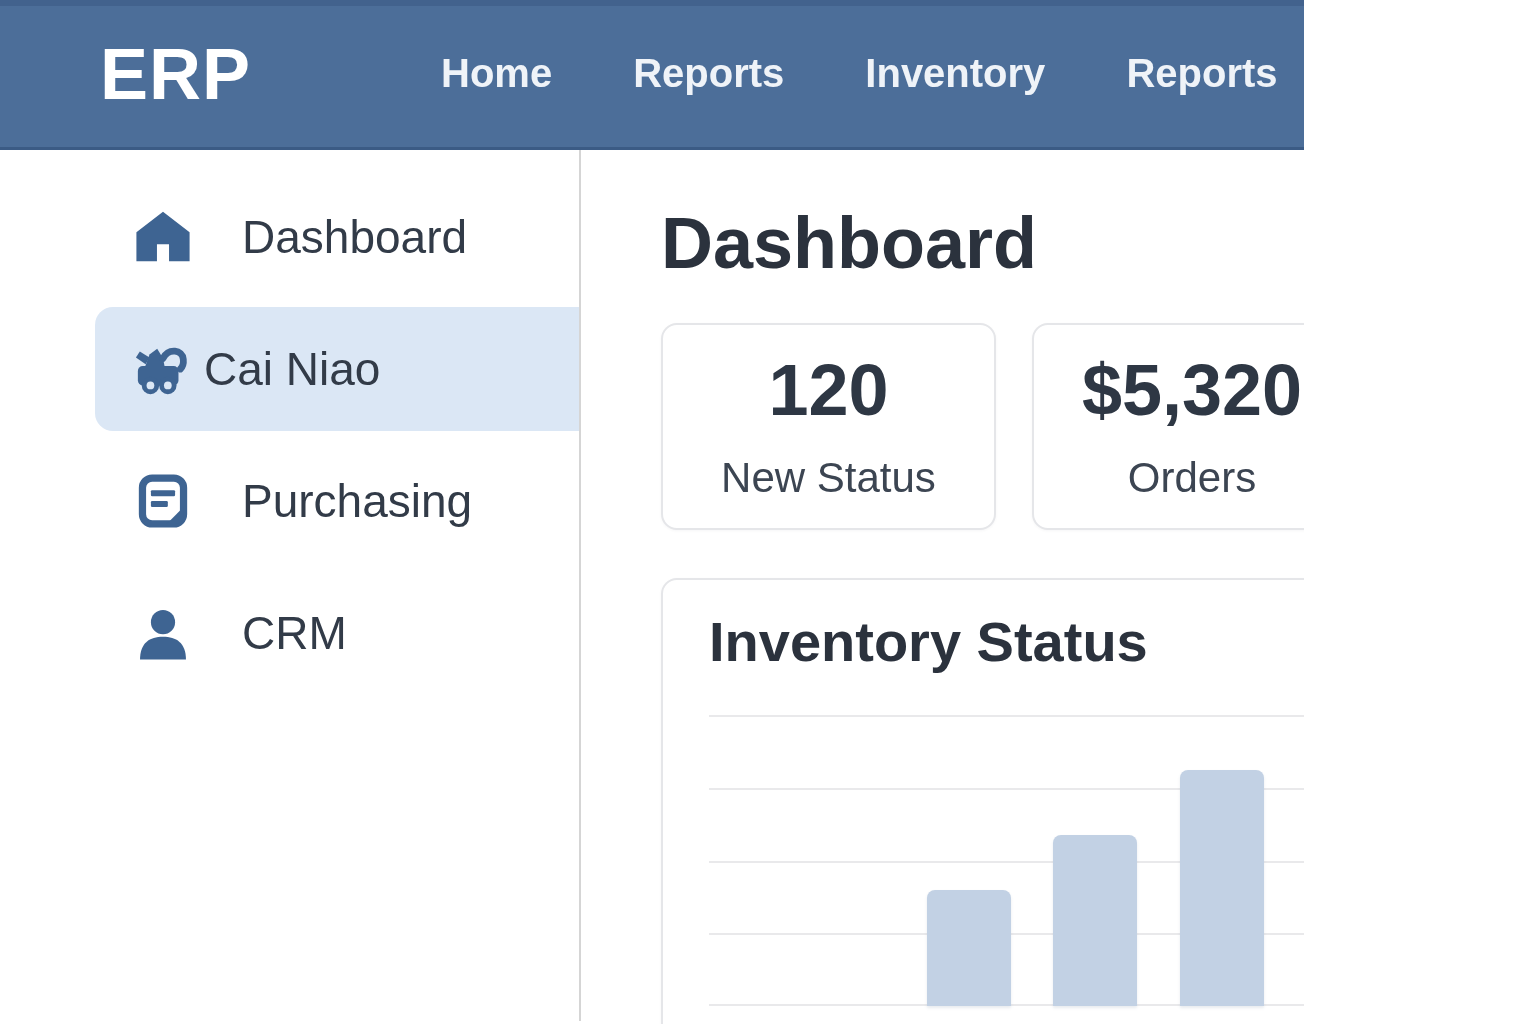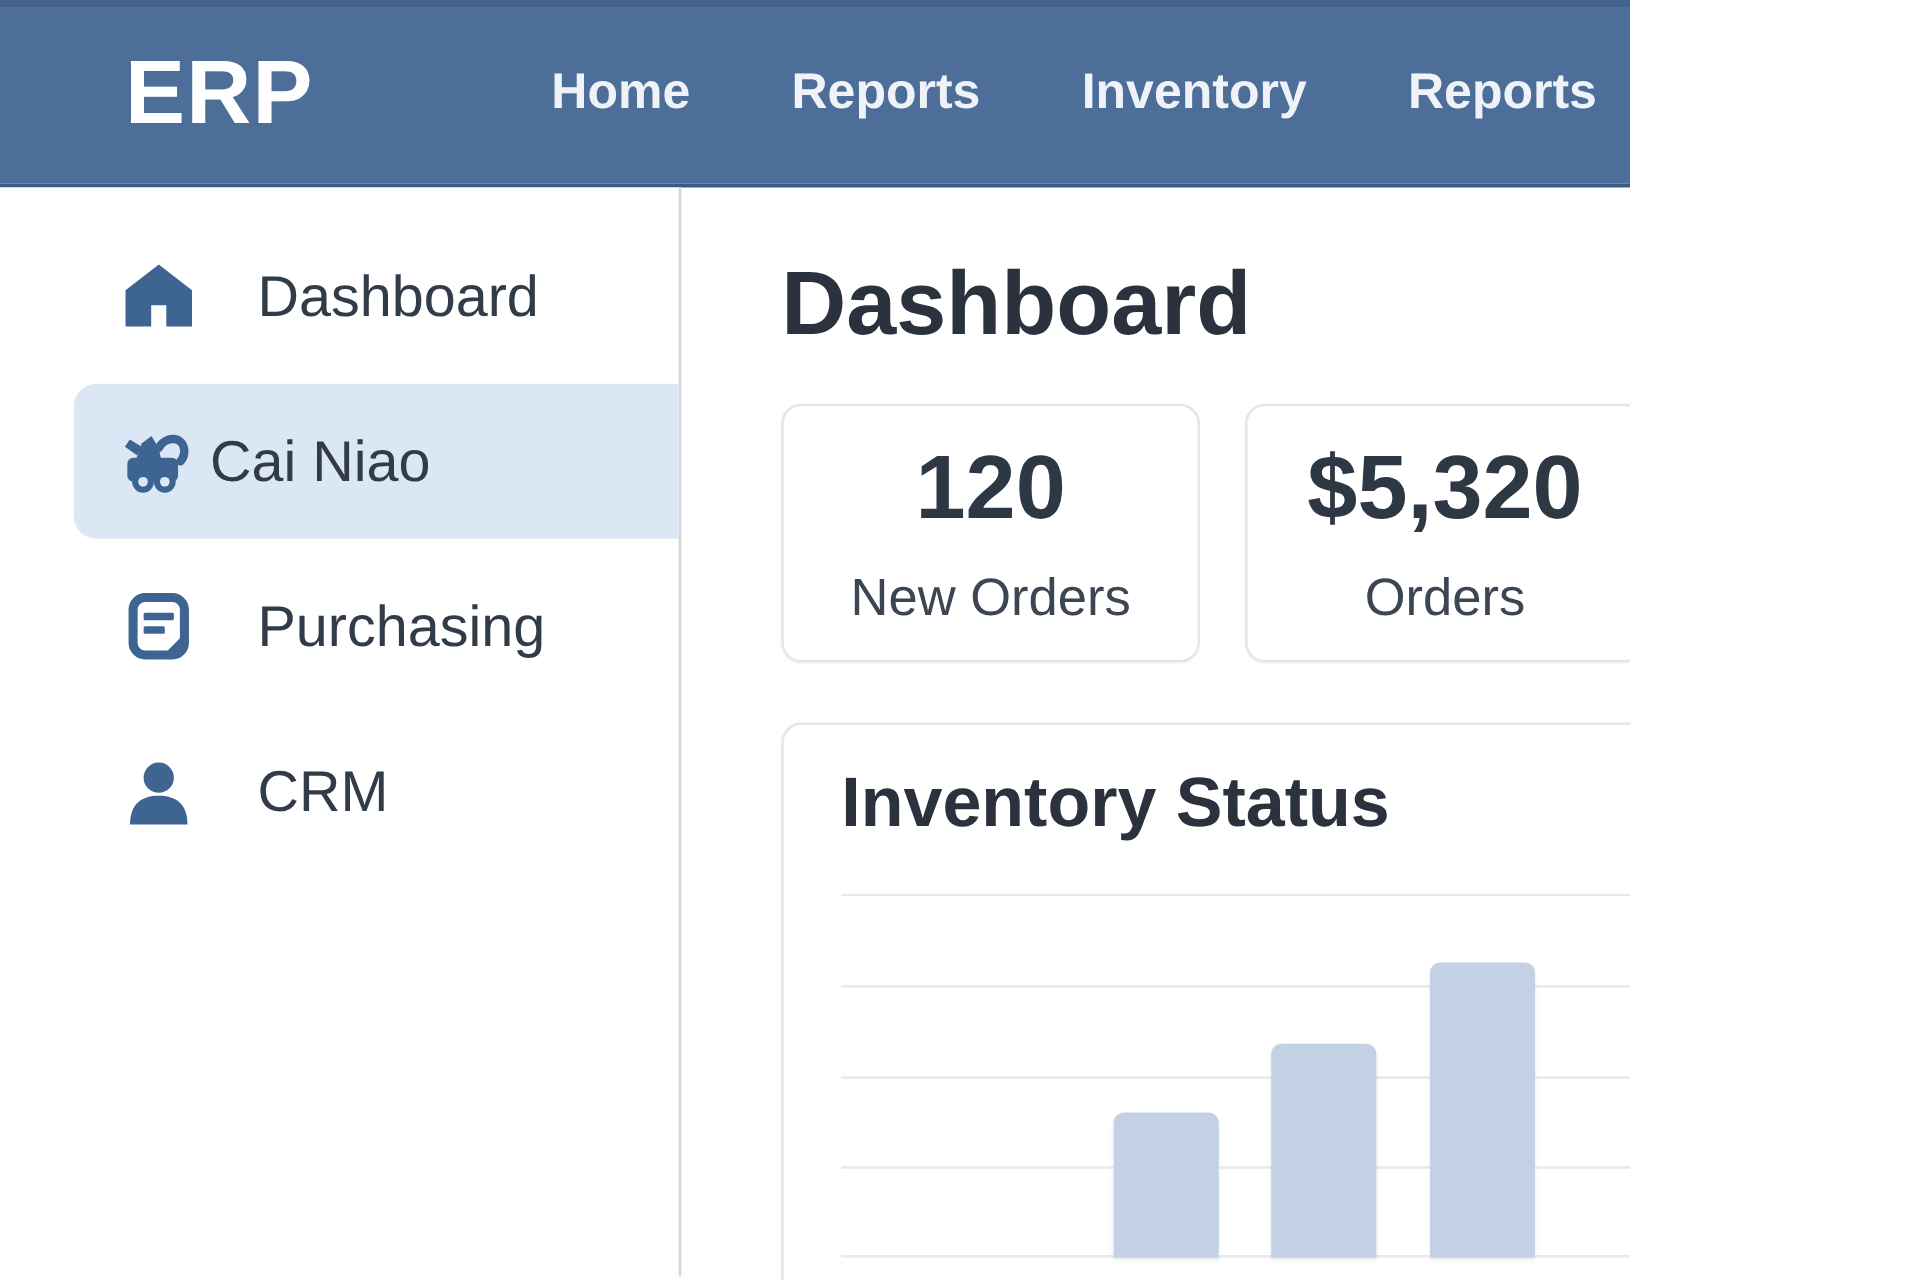--- a/index.html
+++ b/index.html
@@ -8,21 +8,21 @@
 
   
   header{height:150px;box-sizing:border-box;display:flex;align-items:center;
          background:linear-gradient(180deg,#42628d 0px,#42628d 6px,#4c6e99 6px,#4c6e99 100%);
          border-bottom:3px solid #3b5b85;}
   .logo{margin-left:100px;font-size:72px;font-weight:bold;color:#ffffff;letter-spacing:1px;}
   nav{display:flex;gap:81px;margin-left:190px;}
   .nav-item{color:#eff3f8;font-size:40px;font-weight:600;cursor:pointer;white-space:nowrap;}
 
   
-  .body{display:flex;height:871px;}
+  .body{display:flex;height:871px;padding-left:36px;}
 
   
   aside{width:545px;flex:0 0 545px;box-sizing:border-box;border-right:2px solid #d5d5d5;
         padding-top:25px;background:#ffffff;}
   .side-item{display:flex;align-items:center;height:124px;margin-left:59px;margin-bottom:8px;
              border-radius:18px 0 0 18px;padding-left:39px;gap:50px;cursor:pointer;}
   .side-item.active{background:#dbe7f5;gap:12px;}
   .side-icon{width:58px;height:58px;flex:0 0 58px;display:flex;align-items:center;justify-content:center;}
   .side-icon svg{width:100%;height:100%;}
   .icon-fill{fill:#3e6492;}
@@ -121,21 +121,21 @@
       </div>
 
     </aside>
 
     <main>
       <h1 class="page-title">Dashboard</h1>
 
       <div class="stats">
         <div class="stat-card w1">
           <div class="stat-value">120</div>
-          <div class="stat-label">New Orders</div>
+          <div class="stat-label">New Status</div>
         </div>
         <div class="stat-card w2">
           <div class="stat-value">$5,320</div>
           <div class="stat-label">Orders</div>
         </div>
         <div class="stat-card w2">
           <div class="stat-value">24</div>
           <div class="stat-label">Pending</div>
         </div>
       </div>

